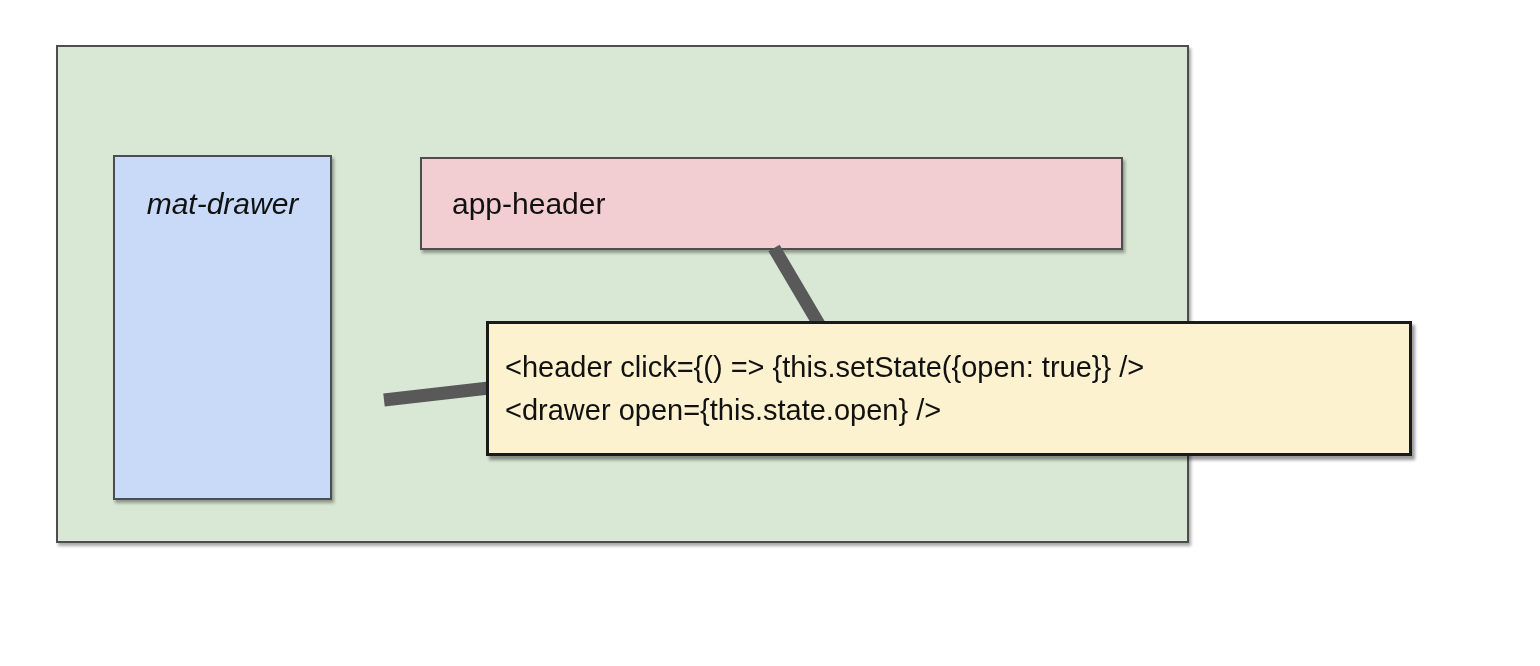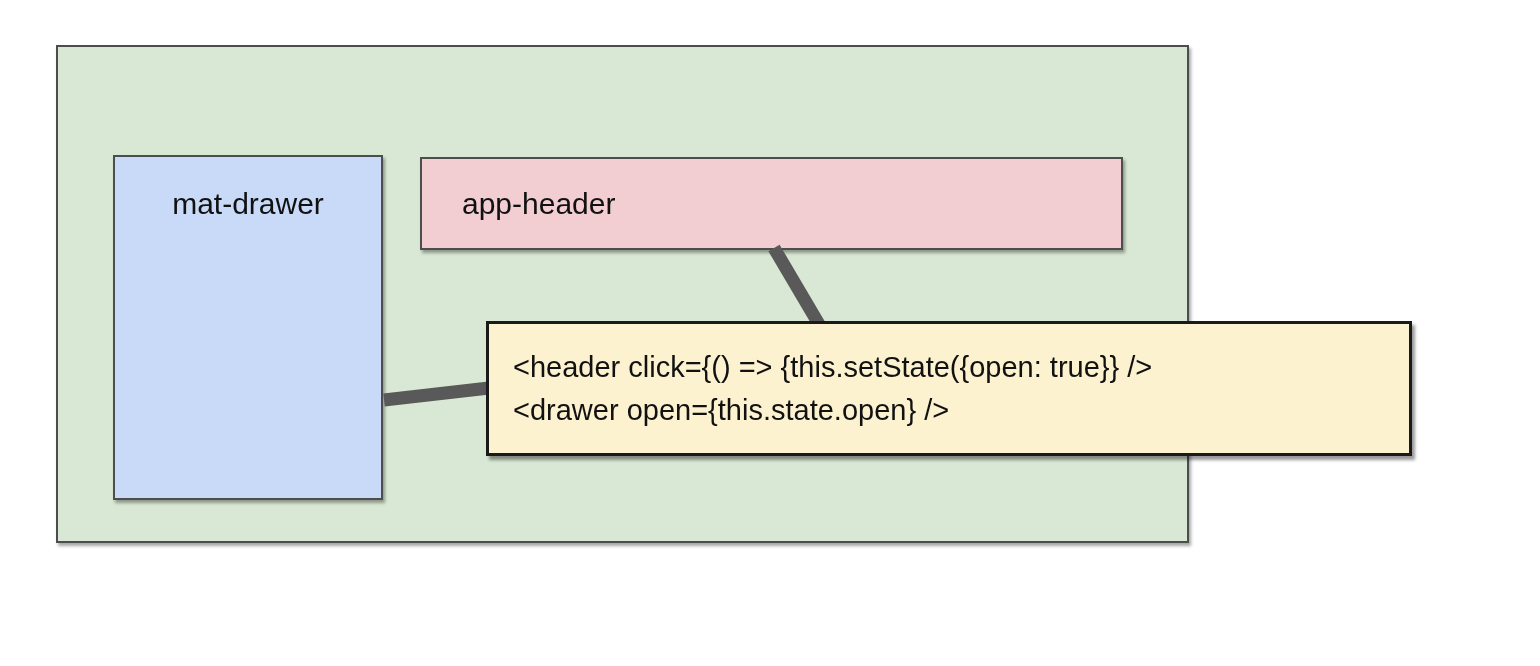--- a/index.html
+++ b/index.html
@@ -33,26 +33,27 @@
     width: 100%;
     text-align: center;
     font-size: 30px;
     line-height: 36px;
     color: #111111;
   }
   .mat-drawer-box {
     position: absolute;
     left: 55px;
     top: 108px;
-    width: 270px;
+    width: 219px;
     height: 345px;
     box-sizing: border-box;
     background: var(--drawer-fill, #c9daf8);
     border: 2px solid var(--box-border, #4d4d4d);
     box-shadow: 2px 3px 3px rgba(0,0,0,0.35);
+    font-style: italic;
   }
   .mat-drawer-label {
     position: absolute;
     left: 0;
     top: 29px;
     width: 100%;
     text-align: center;
     font-size: 30px;
     line-height: 36px;
     color: #111111;
@@ -64,21 +65,21 @@
     width: 703px;
     height: 93px;
     box-sizing: border-box;
     background: var(--header-fill, #f2ced3);
     border: 2px solid var(--box-border, #4d4d4d);
     box-shadow: 2px 3px 3px rgba(0,0,0,0.35);
     display: flex;
     align-items: center;
   }
   .app-header-label {
-    padding-left: 40px;
+    padding-left: 30px;
     font-size: 30px;
     line-height: 36px;
     color: #111111;
   }
   .connectors {
     position: absolute;
     left: 0;
     top: 0;
     width: 1540px;
     height: 666px;
@@ -94,21 +95,21 @@
     top: 321px;
     width: 926px;
     height: 135px;
     box-sizing: border-box;
     background: var(--note-fill, #fdf2cf);
     border: 3px solid var(--note-border, #1a1a1a);
     box-shadow: 3px 4px 3px rgba(0,0,0,0.4);
     display: flex;
     flex-direction: column;
     justify-content: center;
-    padding-left: 24px;
+    padding-left: 16px;
   }
   .code-line {
     font-size: 29px;
     line-height: 43px;
     color: #111111;
     white-space: pre;
   }
 </style>
 </head>
 <body>

